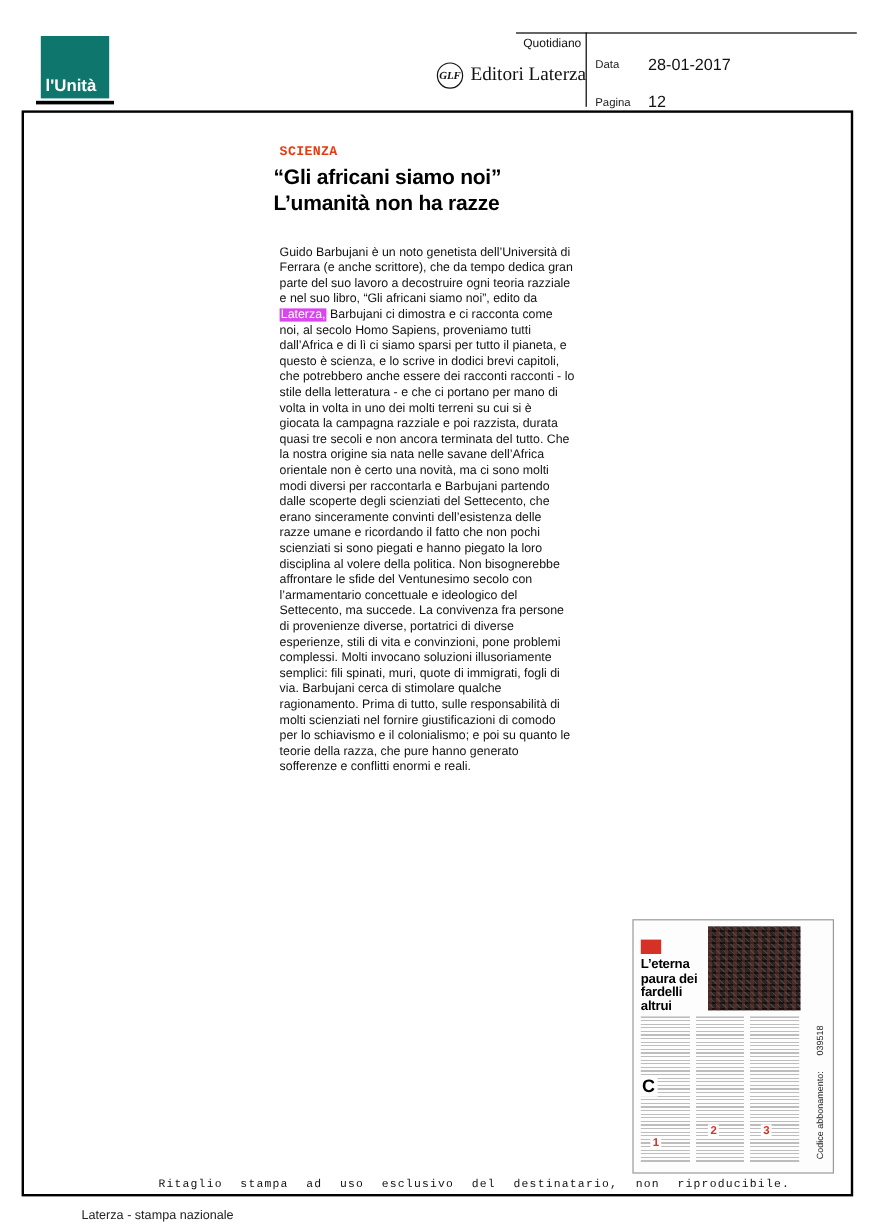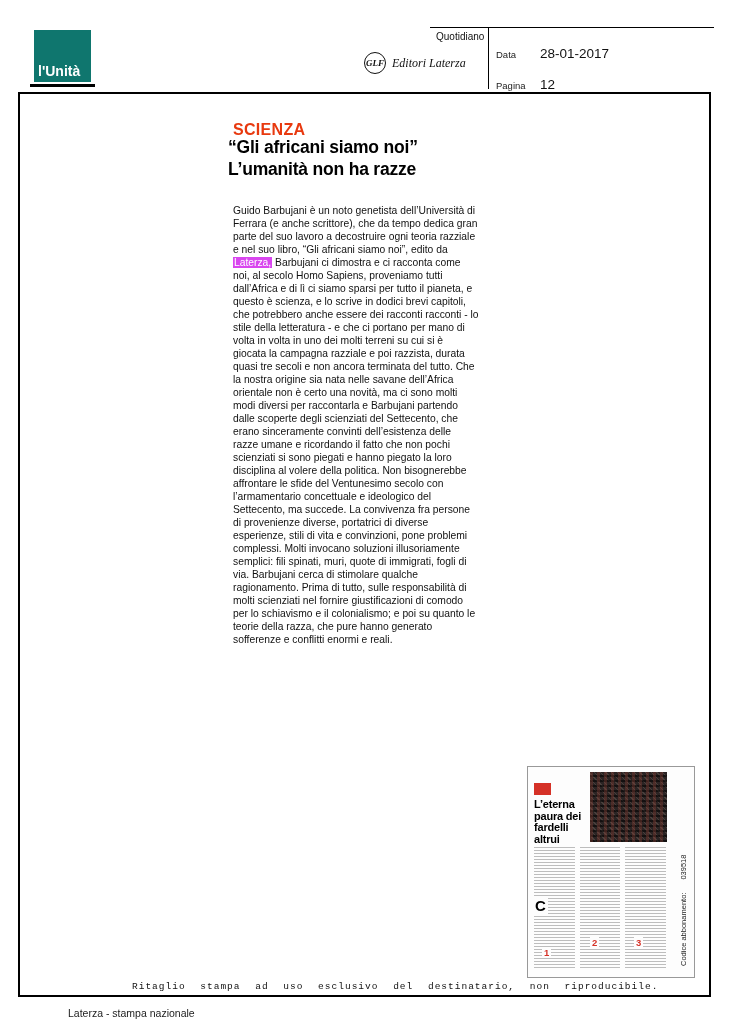--- a/index.html
+++ b/index.html
@@ -18,34 +18,34 @@
   .header-rule-top  { position: absolute; left: 430px; top: 27px; width: 284px; height: 1px; background: #000; }
   .header-rule-vert { position: absolute; left: 488px; top: 27px; width: 1px; height: 62px; background: #000; }
   .quotidiano { position: absolute; left: 436px; top: 31px; font-size: 10px; }
   .publisher { position: absolute; left: 364px; top: 52px; display: flex; align-items: center; gap: 6px; }
   .glf-circle {
     width: 22px; height: 22px; border: 1.5px solid #111; border-radius: 50%;
     display: flex; align-items: center; justify-content: center;
     font-family: "Liberation Serif", serif; font-style: italic; font-weight: bold; font-size: 9px;
     box-sizing: border-box;
   }
-  .publisher-name { font-family: "Liberation Serif", serif; font-style: italic; font-size: 12px; }
+  .publisher-name { font-family: "Liberation Serif", serif; font-size: 16px; }
   .meta { position: absolute; left: 496px; top: 30px; }
   .meta-row { display: flex; margin-bottom: 3px; margin-top: 16px; }
   .meta-label { width: 44px; font-size: 9.5px; padding-top: 3px; color: #222; }
   .meta-value { font-size: 13.5px; }
 
   
   .main-box {
     position: absolute; left: 18px; top: 92px; width: 693px; height: 905px;
     border: 2px solid #000; box-sizing: border-box; background: #fff;
   }
   .section-label {
     position: absolute; left: 213px; top: 27px; color: #e8390f;
-    font-weight: bold; font-size: 16px; letter-spacing: .3px;
+    font-weight: bold; font-size: 11px; letter-spacing: .3px; font-family: Liberation Mono, monospace;
   }
   .article-title {
     position: absolute; left: 208px; top: 43px; font-size: 17.5px;
     font-weight: bold; line-height: 21.5px; letter-spacing: -0.2px; color: #000;
   }
   .article-body {
     position: absolute; left: 213px; top: 110px; width: 246px;
     font-size: 10.3px; line-height: 13px; color: #111;
   }
   .hl { background: #d946ef; color: #fff; padding: 0 1px; }

